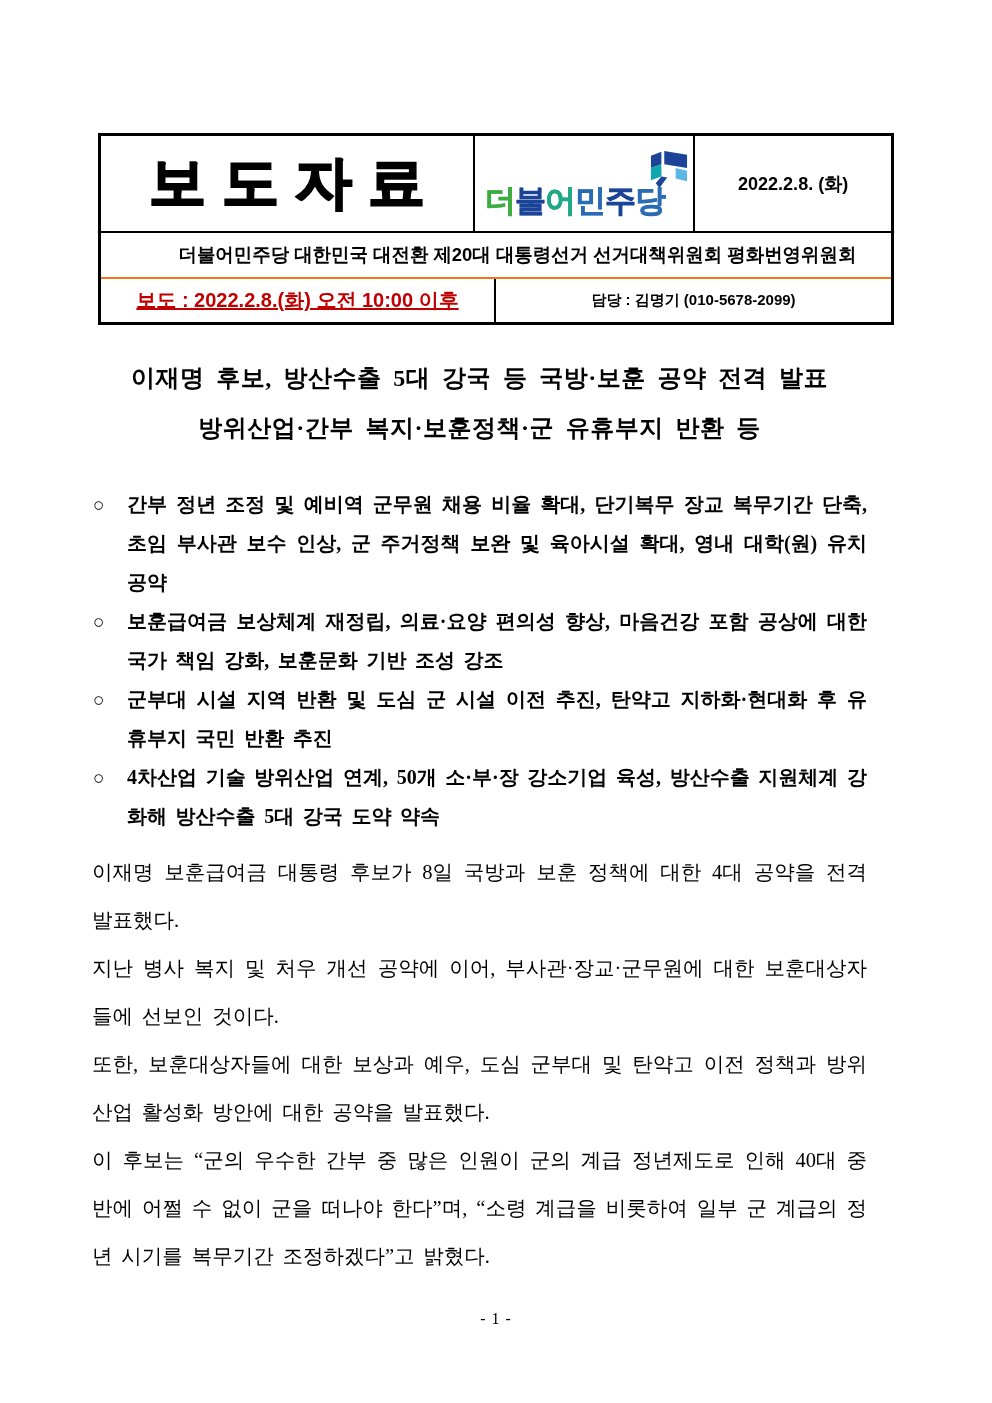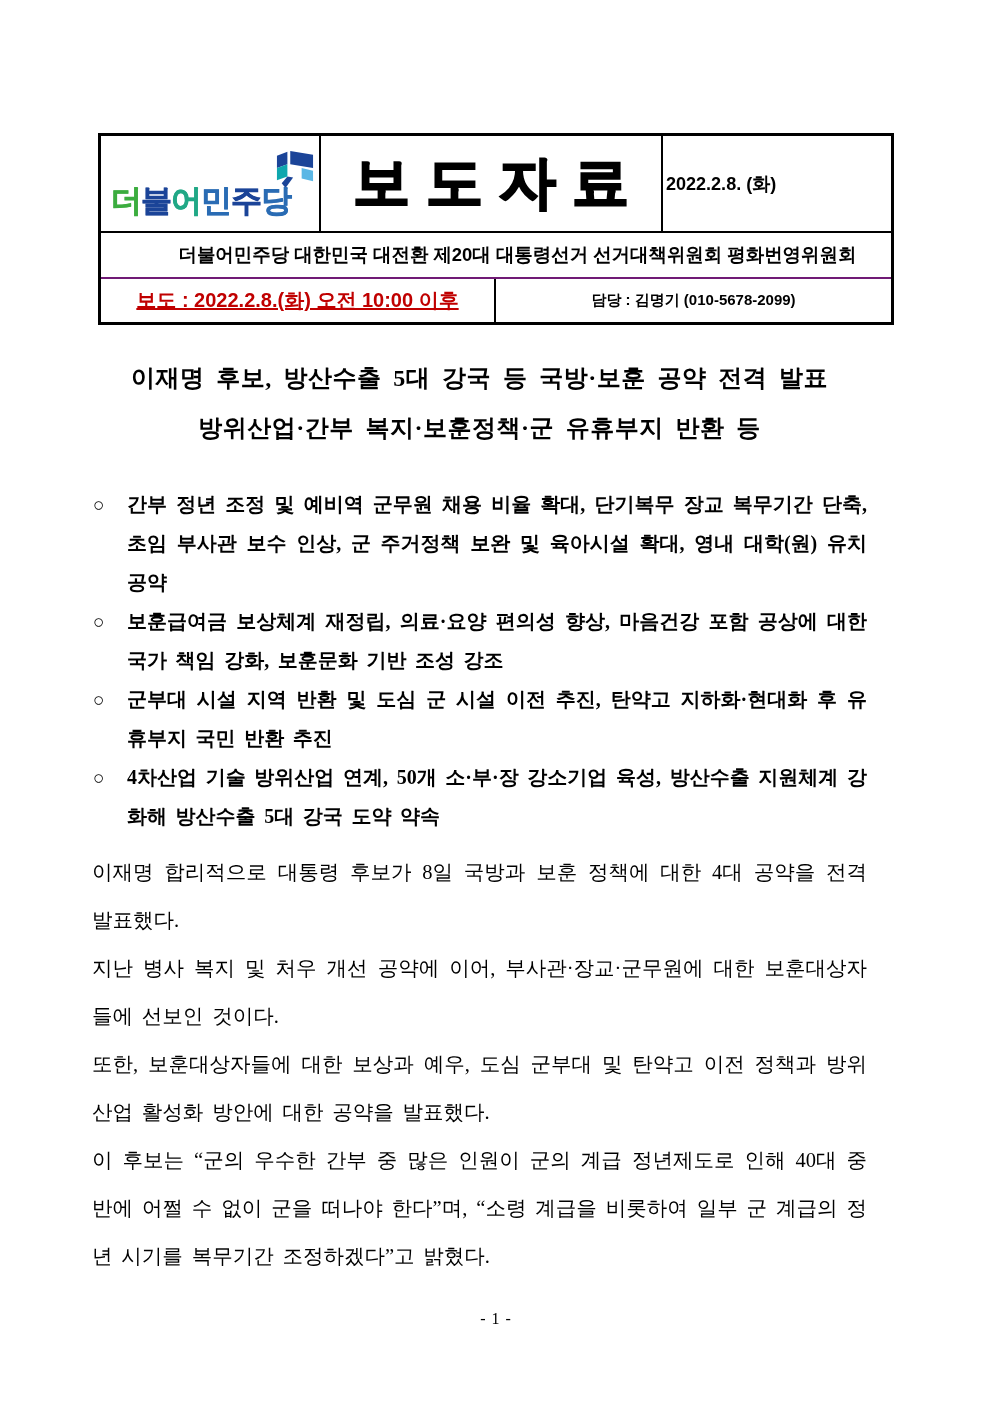--- a/index.html
+++ b/index.html
@@ -32,28 +32,28 @@
   .cell-doctype{
     flex:1;display:flex;align-items:center;justify-content:center;
     border-right:2px solid #000;
   }
   .doctype{
     font-size:57px;font-weight:900;letter-spacing:16px;
     padding-left:16px;
     -webkit-text-stroke:2px #000;
     white-space:nowrap;
   }
-  .cell-date{width:228px;display:flex;align-items:center;}
+  .cell-date{width:196px;display:flex;align-items:center;justify-content:center;}
   .date-text{font-size:19px;font-weight:700;transform:scaleX(.95);white-space:nowrap;}
   .hdr-row2{
     height:44px;border-top:2px solid #000;
     display:flex;align-items:center;justify-content:center;padding-left:43px;
   }
   .committee{font-size:19px;font-weight:700;white-space:nowrap;transform:scaleX(.97);}
-  .hdr-row3{display:flex;height:43px;border-top:2px solid #701a75;}
+  .hdr-row3{display:flex;height:43px;border-top:2px solid #f97316;}
   .cell-release{
     width:50%;border-right:2px solid #000;
     display:flex;align-items:center;justify-content:center;
   }
   .release-text{
     color:#c00000;font-size:20px;font-weight:700;
     text-decoration:underline;white-space:nowrap;
   }
   .cell-contact{width:50%;display:flex;align-items:center;justify-content:center;}
   .contact-text{font-size:15px;font-weight:700;white-space:nowrap;}
@@ -96,32 +96,32 @@
     text-align:center;font-size:16px;letter-spacing:1px;
   }
 </style>
 </head>
 <body>
 
 <div class="page">
 
   <div class="hdr">
     <div class="hdr-row1">
+      <div class="cell cell-doctype">
+        <span class="doctype">보도자료</span>
+      </div>
       <div class="cell cell-logo">
         <svg class="logo-flag" width="38" height="42" viewBox="0 0 40 44">
           <polygon points="1,9 12,5 12,18 1,22" fill="#1b4498"></polygon>
           <polygon points="15,4 39,8 39,22 15,18" fill="#1b4498"></polygon>
           <polygon points="27,22 39,25 39,36 27,33" fill="#5bb7e5"></polygon>
           <polygon points="1,22 12,18 12,31 1,35" fill="#0fa7ae"></polygon>
           <polygon points="12,31 18,32 10,43 6,38" fill="#1b4498"></polygon>
         </svg>
         <div class="logo-word"><span style="color: rgb(60, 173, 63);">더</span><span style="color: rgb(27, 68, 152);">불</span><span style="color: rgb(33, 168, 134);">어</span><span style="color: rgb(42, 108, 180);">민</span><span style="color: rgb(27, 68, 152);">주</span><span style="color: rgb(42, 108, 180);">당</span></div>
-      </div>
-      <div class="cell cell-doctype">
-        <span class="doctype">보도자료</span>
       </div>
       <div class="cell cell-date">
         <span class="date-text">2022.2.8. (화)</span>
       </div>
     </div>
     <div class="hdr-row2">
       <span class="committee">더불어민주당 대한민국 대전환 제20대 대통령선거 선거대책위원회 평화번영위원회</span>
     </div>
     <div class="hdr-row3">
       <div class="cell cell-release">
@@ -152,21 +152,21 @@
         <span class="marker">○</span>
         <span>군부대 시설 지역 반환 및 도심 군 시설 이전 추진, 탄약고 지하화·현대화 후 유휴부지 국민 반환 추진</span>
       </div>
       <div class="bullet">
         <span class="marker">○</span>
         <span>4차산업 기술 방위산업 연계, 50개 소·부·장 강소기업 육성, 방산수출 지원체계 강화해 방산수출 5대 강국 도약 약속</span>
       </div>
     </div>
 
     <div class="paras">
-      <p>이재명 합리적으로 대통령 후보가 8일 국방과 보훈 정책에 대한 4대 공약을 전격 발표했다.</p>
+      <p>이재명 보훈급여금 대통령 후보가 8일 국방과 보훈 정책에 대한 4대 공약을 전격 발표했다.</p>
       <p>지난 병사 복지 및 처우 개선 공약에 이어, 부사관·장교·군무원에 대한 보훈대상자들에 선보인 것이다.</p>
       <p>또한, 보훈대상자들에 대한 보상과 예우, 도심 군부대 및 탄약고 이전 정책과 방위산업 활성화 방안에 대한 공약을 발표했다.</p>
       <p>이 후보는 “군의 우수한 간부 중 많은 인원이 군의 계급 정년제도로 인해 40대 중반에 어쩔 수 없이 군을 떠나야 한다”며, “소령 계급을 비롯하여 일부 군 계급의 정년 시기를 복무기간 조정하겠다”고 밝혔다.</p>
     </div>
   </div>
 
   <div class="footer">- 1 -</div>
 
 </div>
 

